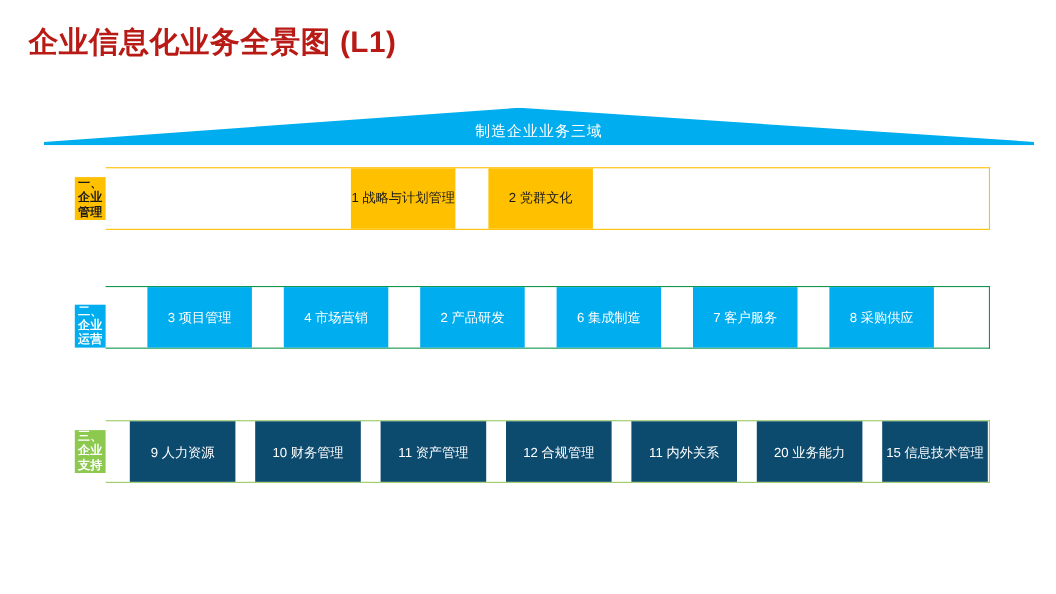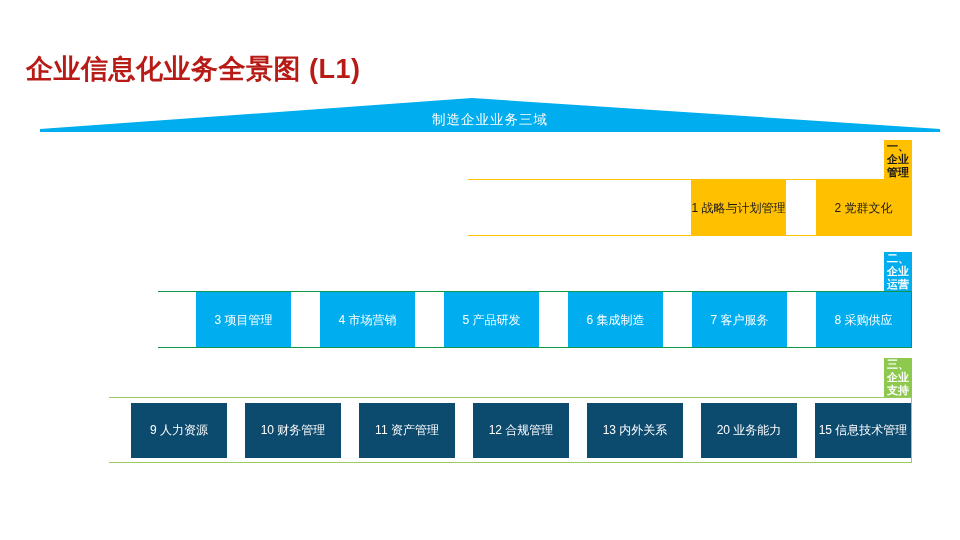--- a/index.html
+++ b/index.html
@@ -17,21 +17,20 @@
 
   #page-title {
     position: absolute;
     left: 26px;
     top: 20px;
     font-size: 27px;
     font-weight: bold;
     color: #b81b16;
     letter-spacing: 0.5px;
     white-space: nowrap;
-    margin-top: 31px;
   }
 
   
   #roof-wrap {
     position: absolute;
     left: 40px;
     top: 98px;
     width: 900px;
     height: 34px;
   }
@@ -50,25 +49,25 @@
     text-align: center;
     font-size: 13.5px;
     color: #ffffff;
     font-weight: normal;
     letter-spacing: 1px;
   }
 
   
   .band {
     position: absolute;
-    left: 80px;
+    left: 68px;
     width: 832px;
     display: flex;
-    flex-direction: column;
-    align-items: flex-end;
+    flex-direction: row;
+    align-items: center;
     box-sizing: border-box;
   }
   .band-tab {
     width: 28px;
     flex: 0 0 28px;
     display: flex;
     align-items: center;
     justify-content: center;
     font-size: 11px;
     line-height: 13px;
@@ -147,33 +146,33 @@
   </div>
 </div>
 
 <div class="band" id="band-operations">
   <div class="band-tab">
     <span>二、企业运营</span>
   </div>
   <div class="band-body">
     <div class="cell">3 项目管理</div>
     <div class="cell">4 市场营销</div>
-    <div class="cell">5 产品研发</div>
+    <div class="cell">2 产品研发</div>
     <div class="cell">6 集成制造</div>
     <div class="cell">7 客户服务</div>
     <div class="cell">8 采购供应</div>
   </div>
 </div>
 
 <div class="band" id="band-support">
   <div class="band-tab">
     <span>三、企业支持</span>
   </div>
   <div class="band-body">
     <div class="cell">9 人力资源</div>
     <div class="cell">10 财务管理</div>
     <div class="cell">11 资产管理</div>
     <div class="cell">12 合规管理</div>
-    <div class="cell">13 内外关系</div>
+    <div class="cell">11 内外关系</div>
     <div class="cell">20 业务能力</div>
     <div class="cell">15 信息技术管理</div>
   </div>
 </div>
 
 </body></html>

